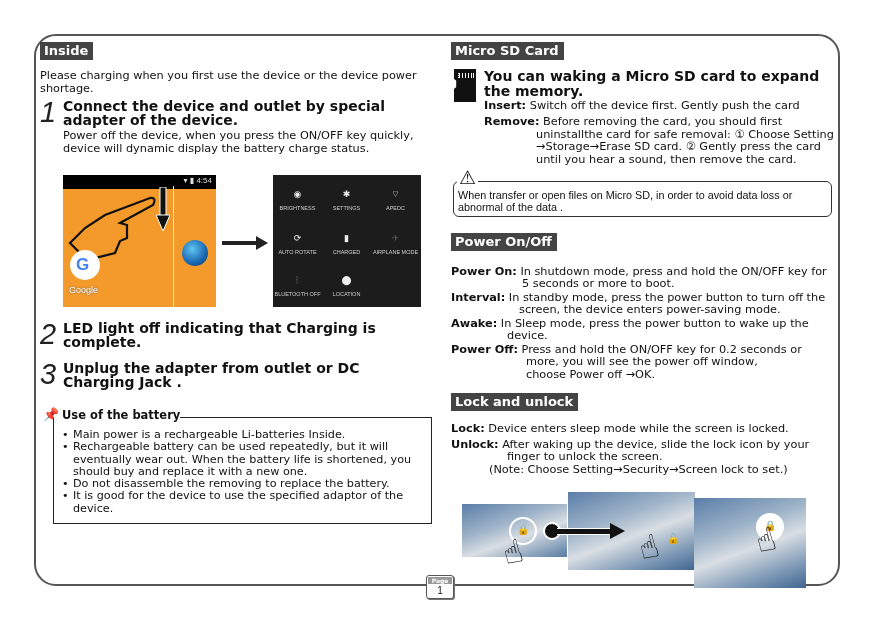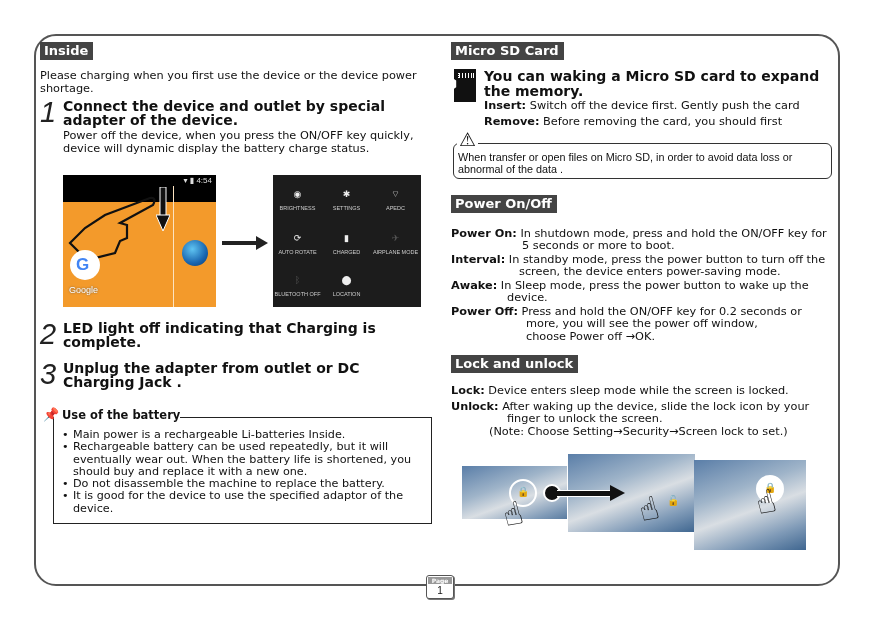--- a/index.html
+++ b/index.html
@@ -10,21 +10,21 @@
   .right{left:451px;top:40px;width:385px;}
   .sec-title{display:inline-block;background:#444;color:#fff;font-weight:bold;font-size:13px;padding:1px 5px 1px 4px;line-height:16px;}
   .p{font-size:11.3px;line-height:13px;margin:0;}
   .intro{margin-top:9px;}
   .step{position:relative;padding-left:23px;margin-top:4px;}
   .step .num{position:absolute;left:0;top:-2px;font-family:"Liberation Sans",sans-serif;font-size:29px;line-height:30px;color:#222;font-style:italic;}
   .step h3{margin:0;font-size:14px;line-height:14px;font-weight:bold;}
   .step .body{font-size:11.3px;line-height:12.5px;margin-top:3px;}
   .shots{position:relative;height:132px;margin-top:20px;}
   .phone{position:absolute;left:23px;top:0;width:153px;height:132px;background:#f39a2b;overflow:hidden;}
-  .phone .bar{position:absolute;left:0;top:0;width:100%;height:27px;background:#000;color:#ddd;font-size:8px;line-height:11px;text-align:right;padding-right:4px;box-sizing:border-box;font-family:"Liberation Sans",sans-serif;}
+  .phone .bar{position:absolute;left:0;top:0;width:100%;height:14px;background:#000;color:#ddd;font-size:8px;line-height:11px;text-align:right;padding-right:4px;box-sizing:border-box;font-family:"Liberation Sans",sans-serif;}
   .phone .div{position:absolute;left:110px;top:11px;width:1px;height:121px;background:#fce3c0;}
   .glogo{position:absolute;left:7px;top:75px;width:30px;height:30px;border-radius:50%;background:#fff;}
   .glogo span{position:absolute;left:6px;top:5px;font-weight:bold;font-size:17px;color:#4285f4;font-family:"Liberation Sans",sans-serif;}
   .glabel{position:absolute;left:6px;top:110px;font-size:9px;color:#fff;font-family:"Liberation Sans",sans-serif;text-shadow:0 0 2px #555;}
   .globe{position:absolute;left:119px;top:65px;width:26px;height:26px;border-radius:50%;background:radial-gradient(circle at 40% 35%,#5fc4f2,#1a66b0 60%,#0b3a6e);}
   .arrow-big{position:absolute;left:182px;top:66px;width:36px;height:4px;background:#222;}
   .arrow-big:after{content:"";position:absolute;right:-10px;top:-5px;border-left:12px solid #222;border-top:7px solid transparent;border-bottom:7px solid transparent;}
   .qs{position:absolute;left:233px;top:0;width:148px;height:132px;background:#1c1c1c;}
   .qs .tile{position:absolute;width:49px;text-align:center;color:#ccc;font-size:5.5px;font-family:"Liberation Sans",sans-serif;line-height:7px;}
   .qs .tile .ic{display:block;font-size:9px;color:#eee;margin-bottom:6px;line-height:10px;}
@@ -123,21 +123,21 @@
   <div class="bat-box">
     <div class="hdr">
       <span class="pin">📌</span>
       <span>Use of the battery</span>
       <span class="rule"></span>
     </div>
     <div class="box">
       <ul>
         <li>Main power is a rechargeable Li-batteries Inside.</li>
         <li>Rechargeable battery can be used repeatedly, but it will eventually wear out. When the battery life is shortened, you should buy and replace it with a new one.</li>
-        <li>Do not disassemble the machine to replace the battery.</li>
+        <li>Do not disassemble the removing to replace the battery.</li>
         <li>It is good for the device to use the specified adaptor of the device.</li>
       </ul>
     </div>
   </div>
 </div>
 
 <div class="col right">
   <div>
     <div class="sec-title">Micro SD Card</div>
     <div class="sd-head">
@@ -145,20 +145,21 @@
           <i></i>
         </div>
       <h3>You can waking a Micro SD card to expand the memory.</h3>
       <div class="defn">
         <b>Insert:</b>
         <span>Switch off the device first. Gently push the card</span>
       </div>
       <div class="defn" style="margin-top:3px">
         <b>Remove:</b>
         <span>Before removing the card, you should first</span>
+        <div class="cont" style="padding-left:52px;width:300px">uninstallthe card for safe removal: ① Choose Setting →Storage→Erase SD card.  ② Gently press the card until you hear a sound, then remove the card.</div>
       </div>
     </div>
     <div class="warn" style="margin-top:14px">
       <span class="tri">⚠</span>
       <span>When transfer or open files on Micro SD, in order to avoid data loss or abnormal of the data .</span>
     </div>
   </div>
 
   <div style="margin-top:14px">
     <div class="sec-title">Power On/Off</div>

